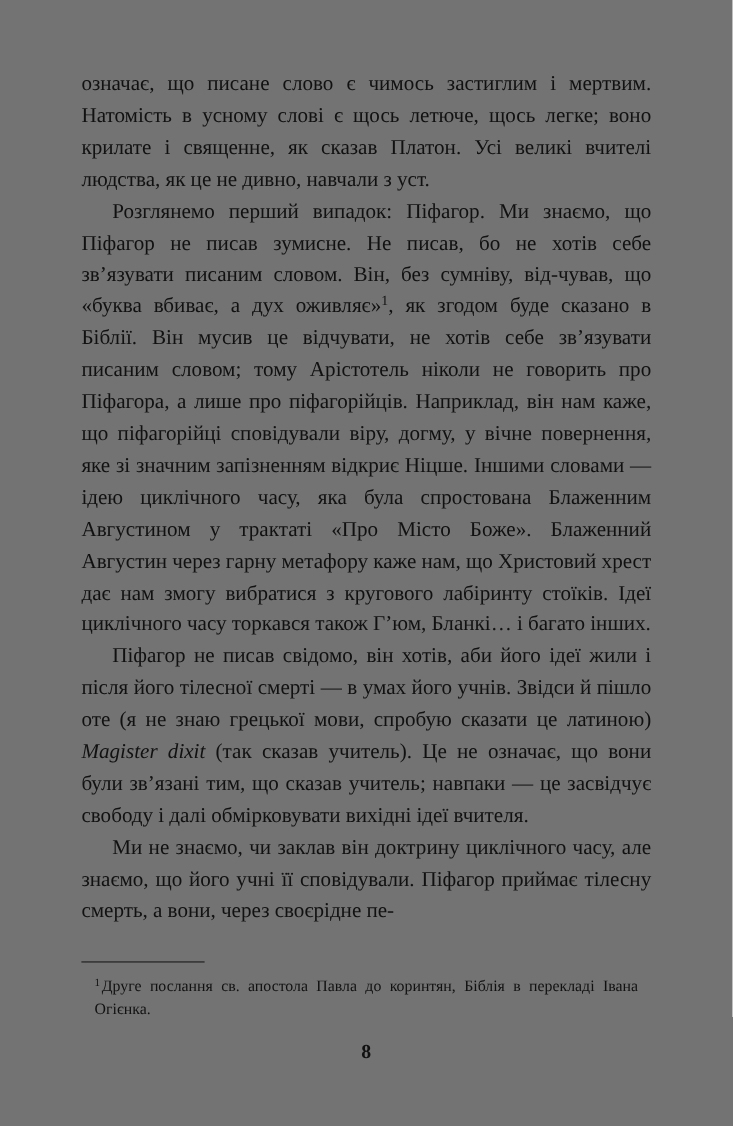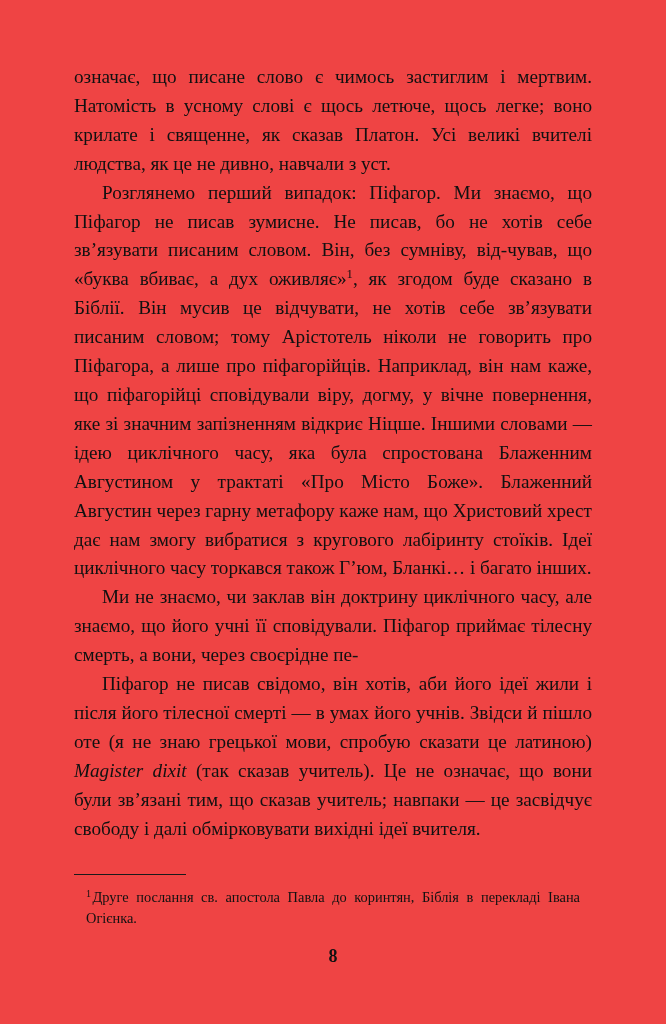--- a/index.html
+++ b/index.html
@@ -5,21 +5,21 @@
 <style>
   html, body {
     margin: 0;
     padding: 0;
     background: #ffffff;
   }
   .page {
     position: relative;
     width: 666px;
     height: 1024px;
-    background: #ef4444;
+    background: #737373;
     margin: 0 auto;
     overflow: hidden;
     font-family: "Liberation Serif", "DejaVu Serif", serif;
     color: #111111;
     box-sizing: border-box;
   }
   .text-block {
     position: absolute;
     left: 74px;
     top: 63px;
@@ -93,25 +93,25 @@
 
     <p class="para">
       <span>означає, що писане слово є чимось застиглим і мертвим. Натомість в усному слові є щось летюче, щось легке; воно крилате і священне, як сказав Платон. Усі великі вчителі людства, як це не дивно, навчали з уст.</span>
     </p>
 
     <p class="para indent">
       <span>Розглянемо перший випадок: Піфагор. Ми знаємо, що Піфагор не писав зумисне. Не писав, бо не хотів себе зв’язувати писаним словом. Він, без сумніву, від-чував, що «буква вбиває, а дух оживляє»</span><sup class="fn-ref">1</sup><span>, як згодом буде сказано в Біблії. Він мусив це відчувати, не хотів себе зв’язувати писаним словом; тому Арістотель ніколи не говорить про Піфагора, а лише про піфагорійців. Наприклад, він нам каже, що піфагорійці сповідували віру, догму, у вічне повернення, яке зі значним запізненням відкриє Ніцше. Іншими словами — ідею циклічного часу, яка була спростована Блаженним Августином у трактаті «Про Місто Боже». Блаженний Августин через гарну метафору каже нам, що Христовий хрест дає нам змогу вибратися з кругового лабіринту стоїків. Ідеї циклічного часу торкався також Г’юм, Бланкі… і багато інших.</span>
     </p>
 
     <p class="para indent">
-      <span>Ми не знаємо, чи заклав він доктрину циклічного часу, але знаємо, що його учні її сповідували. Піфагор приймає тілесну смерть, а вони, через своєрідне пе-</span>
+      <span>Піфагор не писав свідомо, він хотів, аби його ідеї жили і після його тілесної смерті — в умах його учнів. Звідси й пішло оте (я не знаю грецької мови, спробую сказати це латиною) </span><em>Magister dixit</em><span> (так сказав учитель). Це не означає, що вони були зв’язані тим, що сказав учитель; навпаки — це засвідчує свободу і далі обмірковувати вихідні ідеї вчителя.</span>
     </p>
 
     <p class="para indent">
-      <span>Піфагор не писав свідомо, він хотів, аби його ідеї жили і після його тілесної смерті — в умах його учнів. Звідси й пішло оте (я не знаю грецької мови, спробую сказати це латиною) </span><em>Magister dixit</em><span> (так сказав учитель). Це не означає, що вони були зв’язані тим, що сказав учитель; навпаки — це засвідчує свободу і далі обмірковувати вихідні ідеї вчителя.</span>
+      <span>Ми не знаємо, чи заклав він доктрину циклічного часу, але знаємо, що його учні її сповідували. Піфагор приймає тілесну смерть, а вони, через своєрідне пе-</span>
     </p>
 
   </div>
 
   <div class="footnote-zone">
     <hr class="footnote-rule">
     <p class="footnote">
       <sup class="fn-marker">1</sup><span>Друге послання св. апостола Павла до коринтян, Біблія в перекладі Івана Огієнка.</span>
     </p>
   </div>

